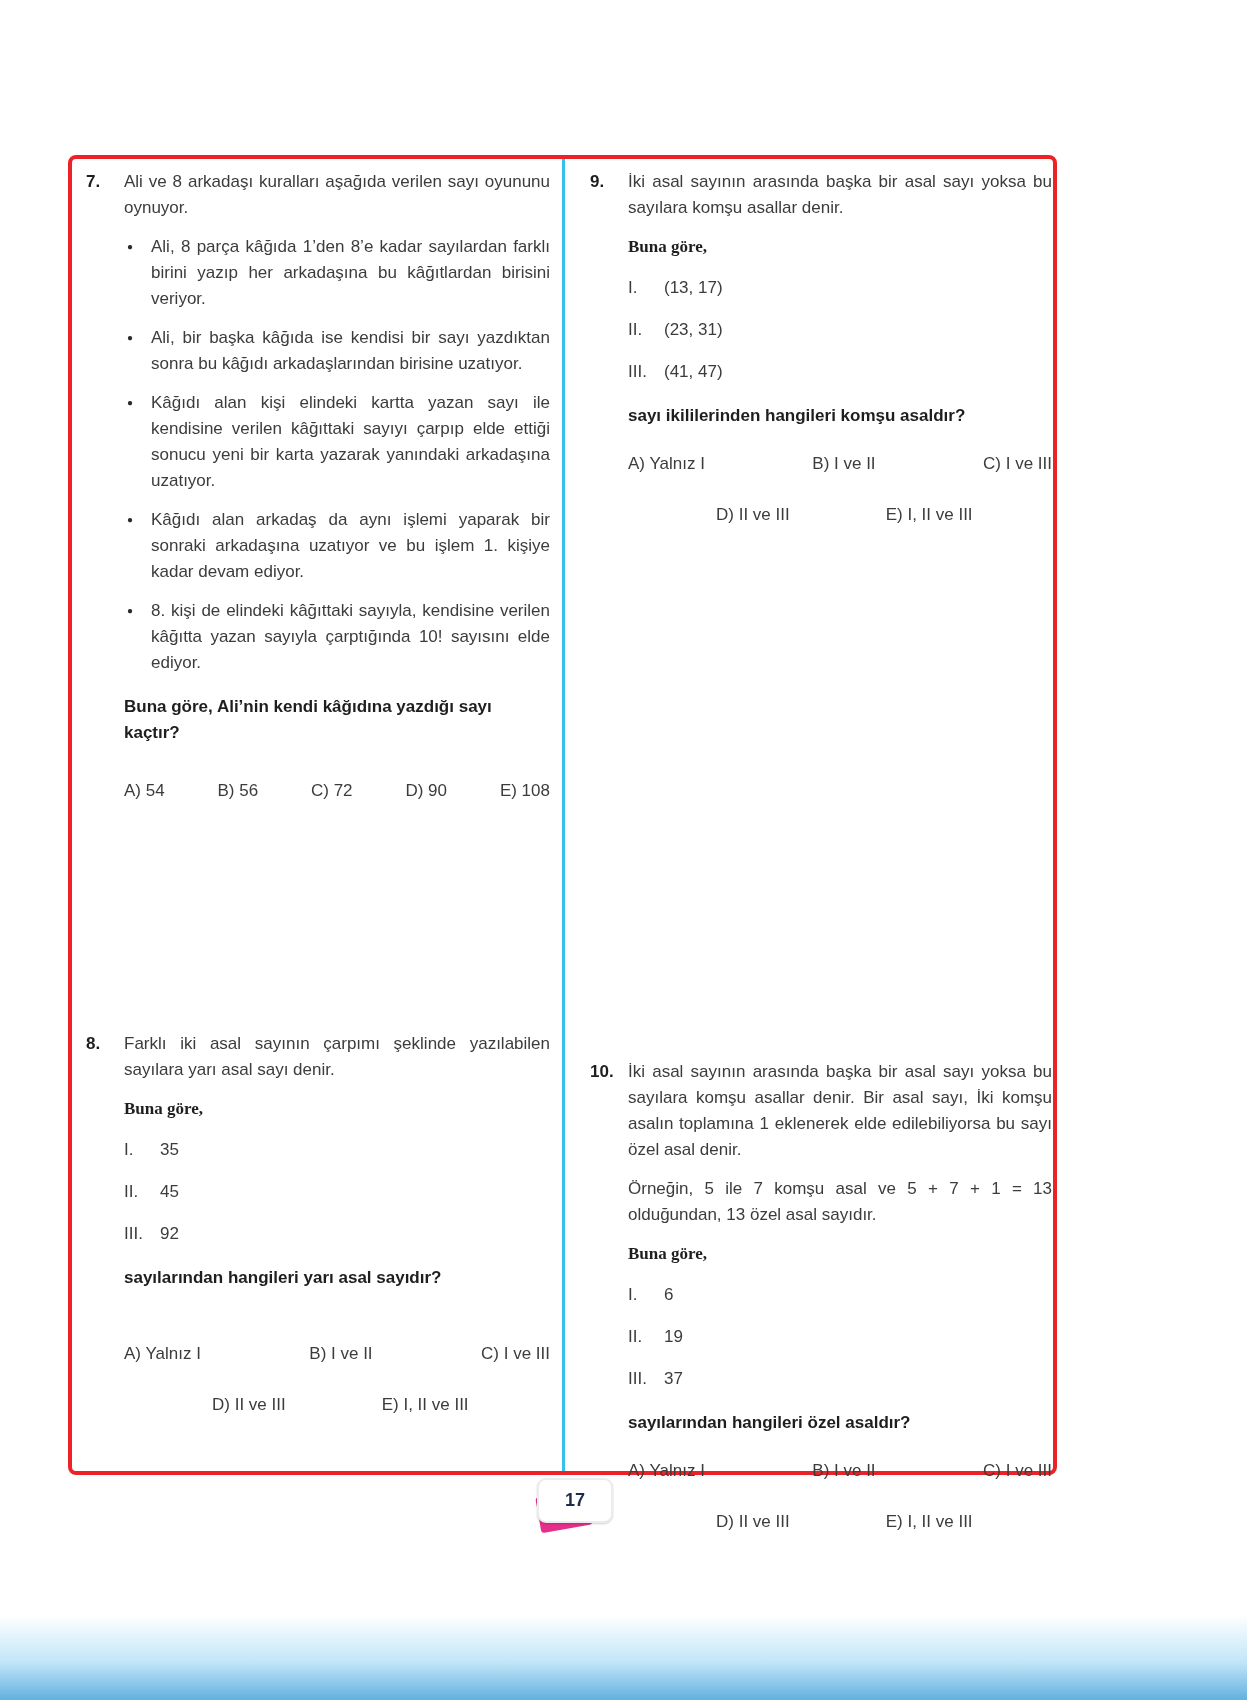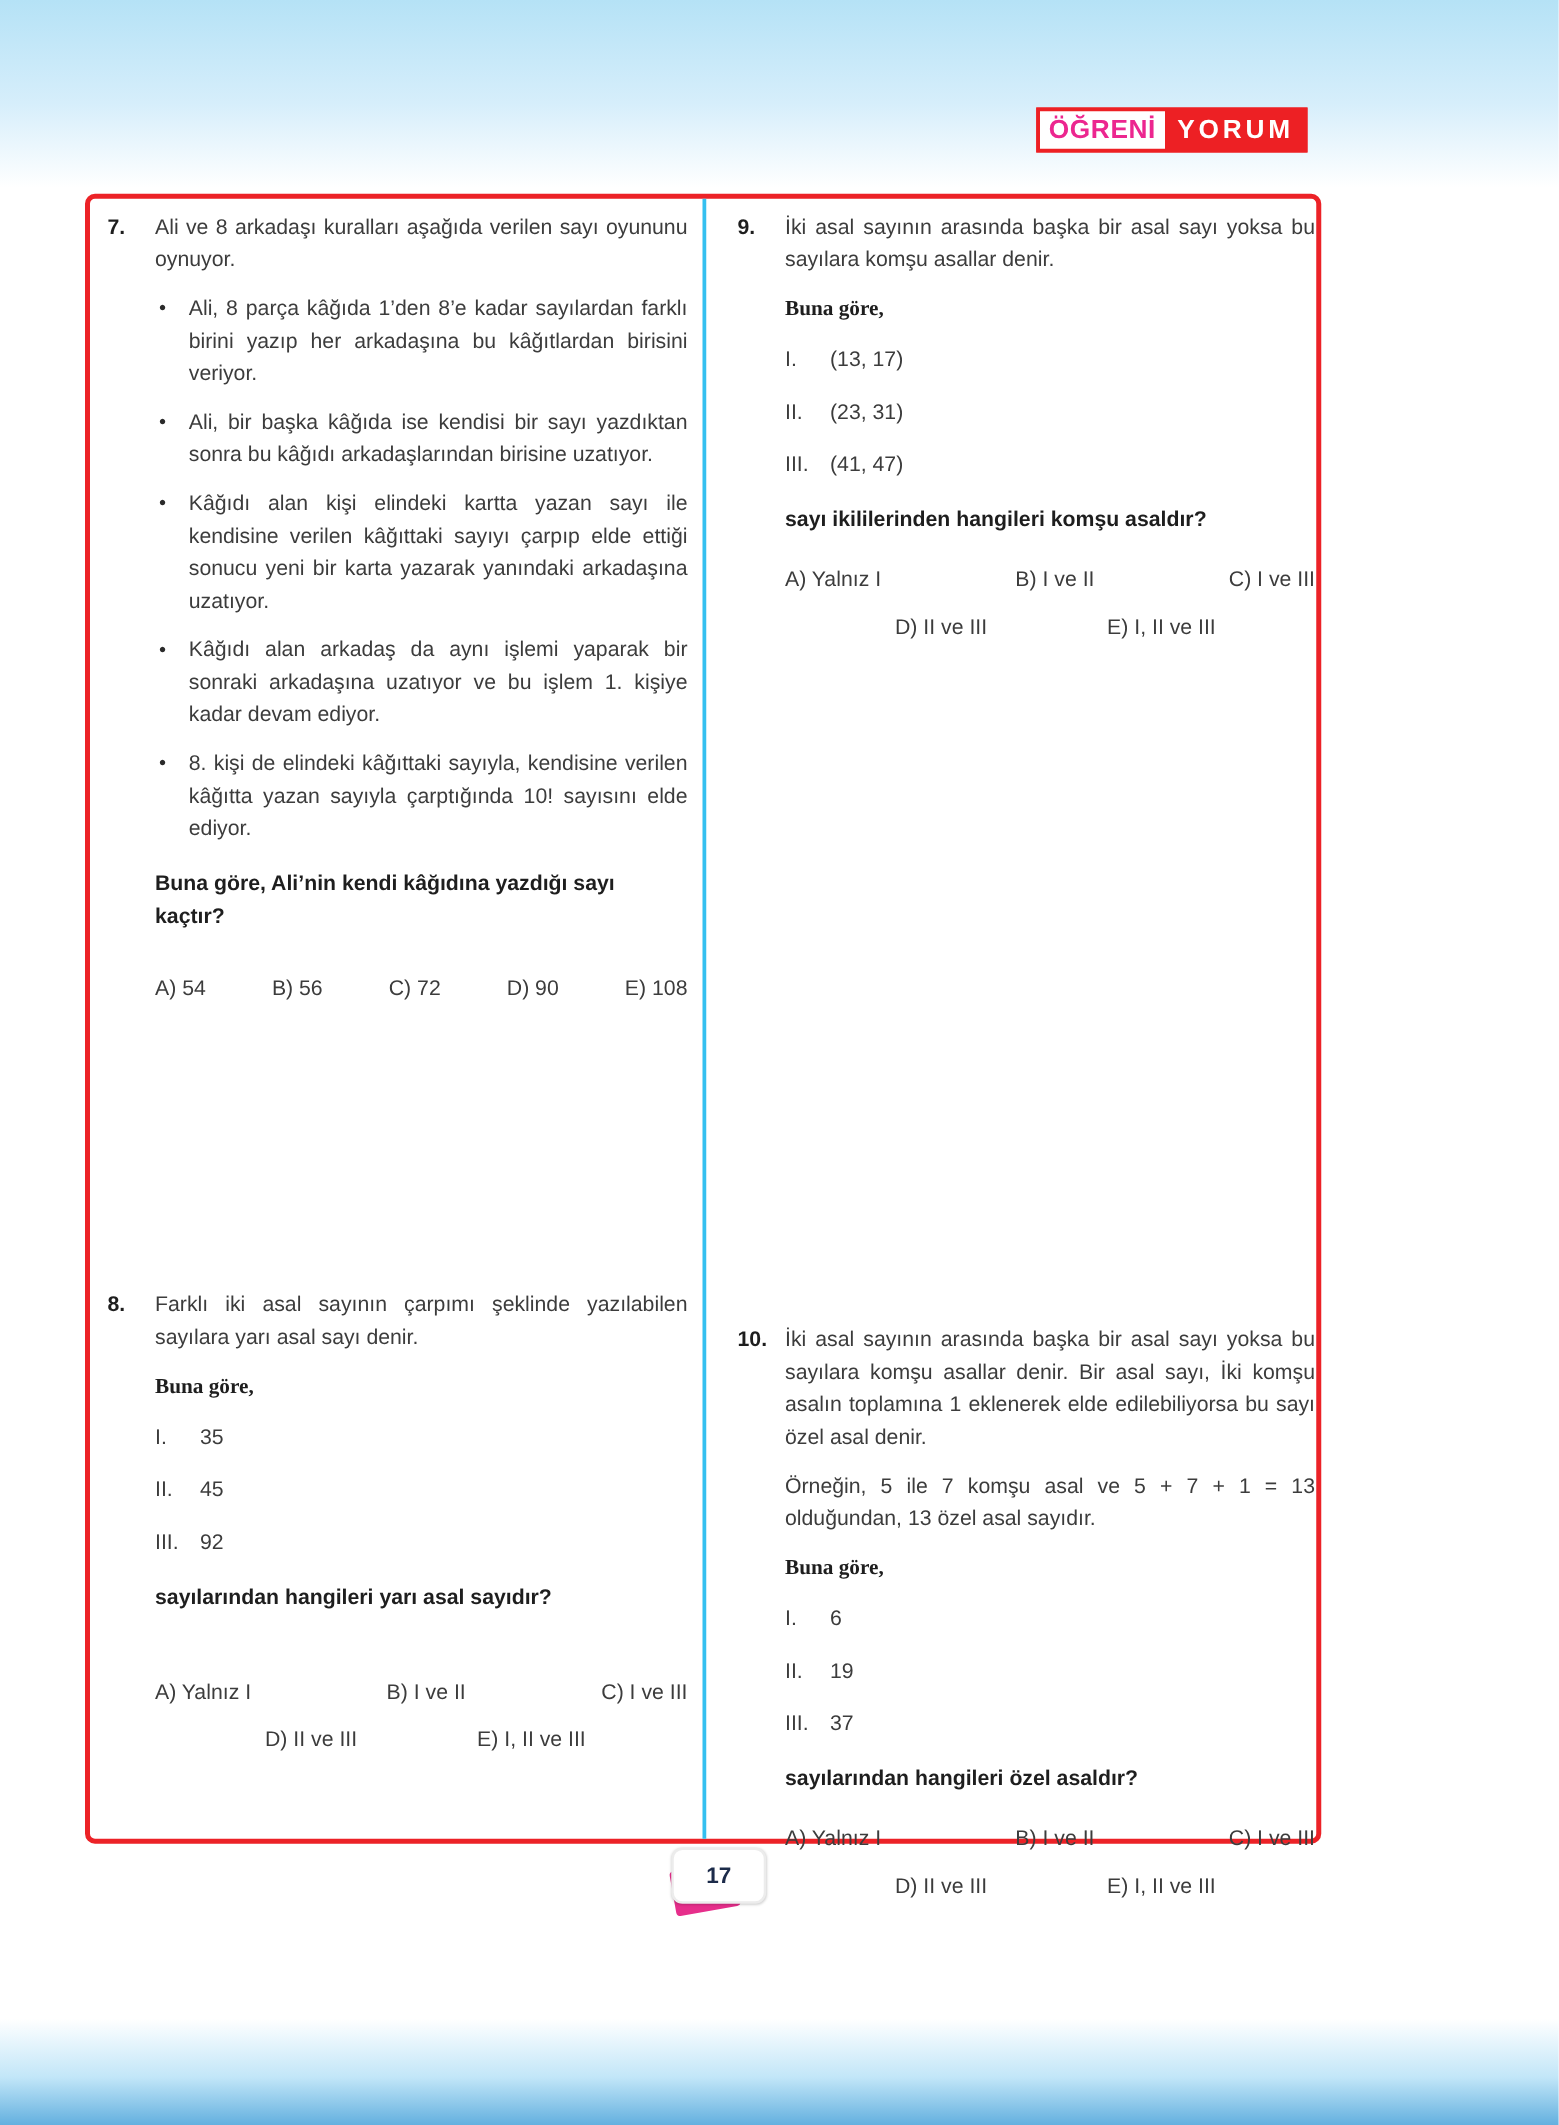--- a/index.html
+++ b/index.html
@@ -77,21 +77,21 @@
 
   .roman { display: flex; margin: 0 0 16px 0; }
   .rlabel { flex: 0 0 36px; }
   .rvalue { flex: 1; }
 
   .prompt { font-weight: bold; color: #1e1e1e; margin: 18px 0 0 0; text-align: left; }
 
   .opts { display: flex; margin-top: 22px; gap: 20px; }
   .opts-5 { justify-content: space-between; margin-top: 32px; }
   .opts-3 { justify-content: space-between; margin-top: 50px; }
-  .opts-2 { padding-left: 88px; gap: 96px; margin-top: 12px; }
+  .opts-2 { padding-left: 88px; gap: 96px; margin-top: 25px; }
   #q9 .opts-3, #q10 .opts-3 { margin-top: 22px; }
   .opt { white-space: nowrap; }
 
   
   .badge { position: absolute; left: 535px; top: 1478px; width: 58px; height: 58px; }
   .badge-ribbon {
     position: absolute; left: 3px; top: 15px; width: 52px; height: 36px;
     background: #e62e8b; transform: rotate(-10deg); border-radius: 3px;
   }
   .badge-card {
@@ -100,26 +100,20 @@
     display: flex; align-items: center; justify-content: center;
     font-weight: bold; font-size: 18px; color: #1c2b4a;
     box-shadow: 0 1px 2px rgba(0,0,0,0.18);
   }
 </style>
 </head>
 <body>
 
 <div class="page">
 
-  <div class="top-band">
-    <div class="logo">
-      <span class="logo-left">ÖĞRENİ</span>
-      <span class="logo-right">YORUM</span>
-    </div>
-  </div>
 
   <div class="qbox">
     <div class="divider"></div>
 
     <section class="q" id="q7">
       <div class="qnum">7.</div>
       <div class="qbody">
         <p class="para">Ali ve 8 arkadaşı kuralları aşağıda verilen sayı oyununu oynuyor.</p>
 
         <div class="bullet-row">

